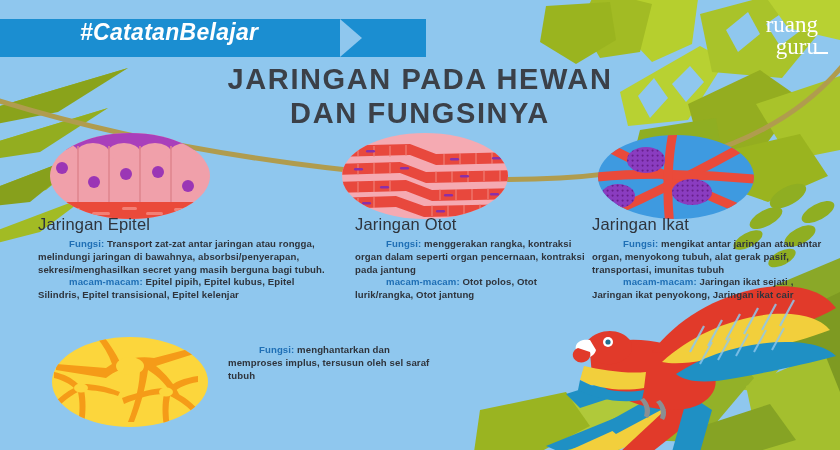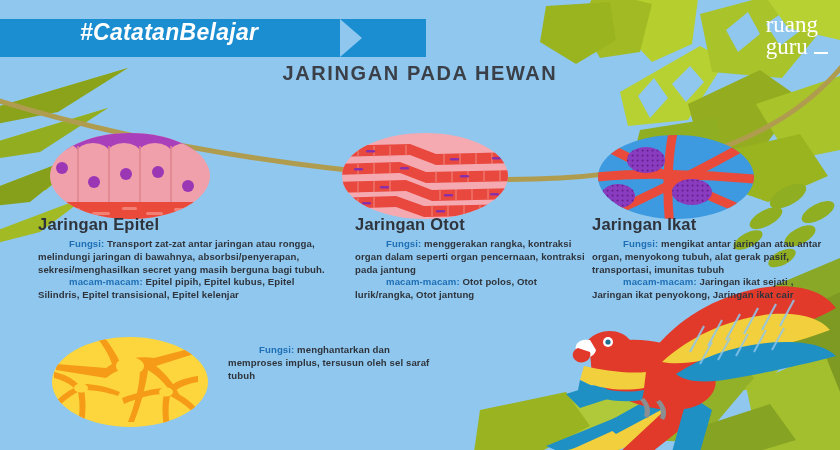--- a/index.html
+++ b/index.html
@@ -46,48 +46,48 @@
   }
 
   
   .logo{
     position:absolute;right:22px;top:14px;
     z-index:8;
     color:#ffffff;
     font-family:"Liberation Serif", serif;
     font-size:23px;
     line-height:.95;
-    text-align:left;
+    text-align:right;
   }
   .logo span{display:block;}
   .logo .l2{position:relative;}
   .logo .l2:after{
     content:"";position:absolute;right:-10px;bottom:4px;
     width:14px;height:2px;background:#ffffff;
   }
 
   
   .title{
     position:absolute;left:0;top:62px;width:840px;
     text-align:center;
     color:#3b4048;
-    font-size:20px;
+    font-size:29px;
     font-weight:bold;
     line-height:1.18;
     letter-spacing:1.6px;
     z-index:6;
   }
   .title .t2{display:block;}
 
   
   .card{position:absolute;z-index:5;}
   .card-head{
     color:#2f343c;
     font-size:16.5px;
-    font-weight:bold;
+    font-weight:normal;
     letter-spacing:.2px;
     margin:0 0 4px 0;
   }
   .body-txt{
     font-size:9.6px;
     line-height:1.33;
     color:#2f343c;
     font-weight:bold;
     letter-spacing:.1px;
     max-width:300px;
@@ -231,20 +231,21 @@
   </div>
   <div class="banner-notch"></div>
 
   <div class="logo">
     <span class="l1">ruang</span>
     <span class="l2">guru</span>
   </div>
 
   <div class="title">
     <span class="t1">JARINGAN PADA HEWAN</span>
+    <span class="t2">DAN FUNGSINYA</span>
   </div>
 
   <div class="ill" id="ill-epitel">
     <svg width="165" height="88" viewBox="0 0 165 88" xmlns="http://www.w3.org/2000/svg">
       <defs>
           <clipPath id="clipEp">
             <ellipse cx="82" cy="44" rx="80" ry="43"></ellipse>
           </clipPath>
         </defs>
       <ellipse cx="82" cy="44" rx="80" ry="43" fill="#f0a0aa"></ellipse>

